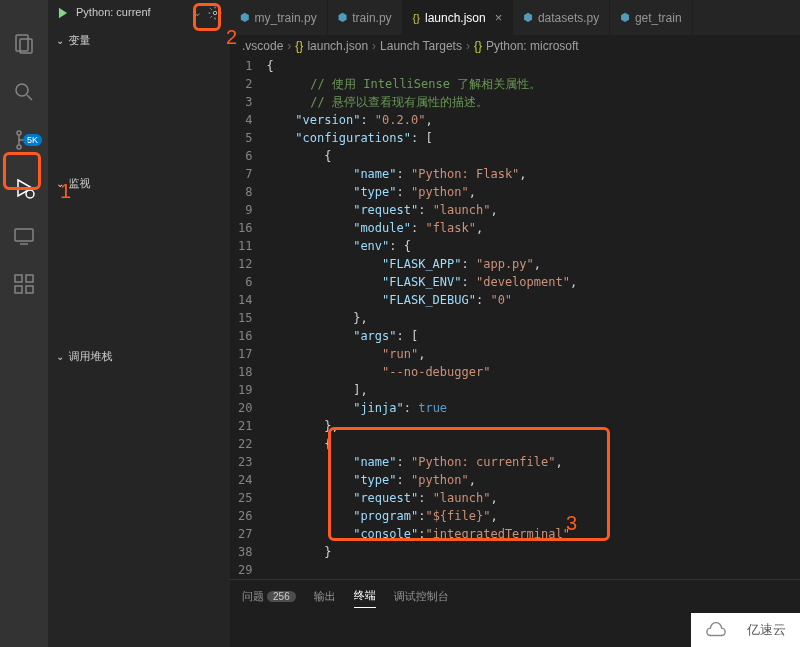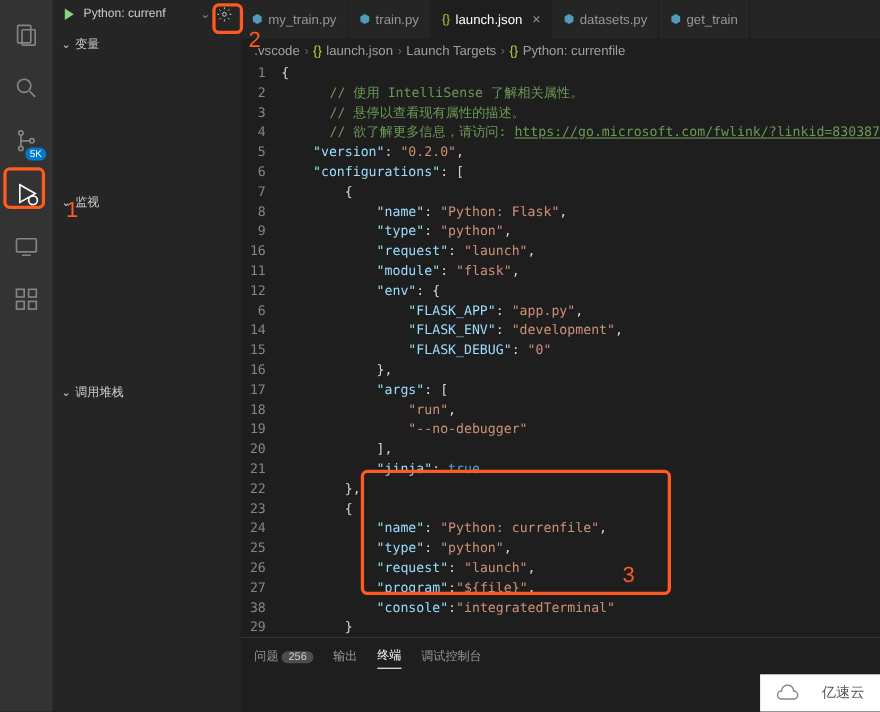--- a/index.html
+++ b/index.html
@@ -19,21 +19,21 @@
   background: #333333;
   display: flex;
   flex-direction: column;
   align-items: center;
   padding-top: 8px;
 }
 .activity-icon {
   width: 48px;
   height: 48px;
   display: flex;
-  align-items: center;
+  align-items: flex-end;
   justify-content: center;
   color: #858585;
   cursor: pointer;
   position: relative;
 }
 .activity-icon.active { color: #ffffff; }
 .activity-icon svg { width: 24px; height: 24px; }
 .badge {
   position: absolute;
   bottom: 6px;
@@ -302,21 +302,21 @@
       </div>
     <div class="breadcrumb">
       <span>.vscode</span>
       <span class="sep">›</span>
       <span class="bc-icon">{}</span>
       <span>launch.json</span>
       <span class="sep">›</span>
       <span>Launch Targets</span>
       <span class="sep">›</span>
       <span class="bc-icon">{}</span>
-      <span>Python: currenfile</span>
+      <span>Python: microsoft</span>
     </div>
     <div class="editor">
       <div class="line-numbers" id="gutter">
           <div>1</div>
           <div>2</div>
           <div>3</div>
           <div>4</div>
           <div>5</div>
           <div>6</div>
           <div>7</div>
@@ -340,21 +340,20 @@
           <div>25</div>
           <div>26</div>
           <div>27</div>
           <div>38</div>
           <div>29</div>
         </div>
       <div class="code" id="code">
           <div class="code-line"><span class="tok-brace">{</span></div>
           <div class="code-line">    <span class="tok-comment">// 使用 IntelliSense 了解相关属性。</span></div>
           <div class="code-line">    <span class="tok-comment">// 悬停以查看现有属性的描述。</span></div>
-          <div class="code-line">    <span class="tok-comment">// 欲了解更多信息，请访问: </span><span class="tok-link">https://go.microsoft.com/fwlink/?linkid=830387</span></div>
           <div class="code-line">    <span class="tok-key">"version"</span><span class="tok-brace">: </span><span class="tok-string">"0.2.0"</span><span class="tok-brace">,</span></div>
           <div class="code-line">    <span class="tok-key">"configurations"</span><span class="tok-brace">: [</span></div>
           <div class="code-line">        <span class="tok-brace">{</span></div>
           <div class="code-line">            <span class="tok-key">"name"</span><span class="tok-brace">: </span><span class="tok-string">"Python: Flask"</span><span class="tok-brace">,</span></div>
           <div class="code-line">            <span class="tok-key">"type"</span><span class="tok-brace">: </span><span class="tok-string">"python"</span><span class="tok-brace">,</span></div>
           <div class="code-line">            <span class="tok-key">"request"</span><span class="tok-brace">: </span><span class="tok-string">"launch"</span><span class="tok-brace">,</span></div>
           <div class="code-line">            <span class="tok-key">"module"</span><span class="tok-brace">: </span><span class="tok-string">"flask"</span><span class="tok-brace">,</span></div>
           <div class="code-line">            <span class="tok-key">"env"</span><span class="tok-brace">: {</span></div>
           <div class="code-line">                <span class="tok-key">"FLASK_APP"</span><span class="tok-brace">: </span><span class="tok-string">"app.py"</span><span class="tok-brace">,</span></div>
           <div class="code-line">                <span class="tok-key">"FLASK_ENV"</span><span class="tok-brace">: </span><span class="tok-string">"development"</span><span class="tok-brace">,</span></div>

